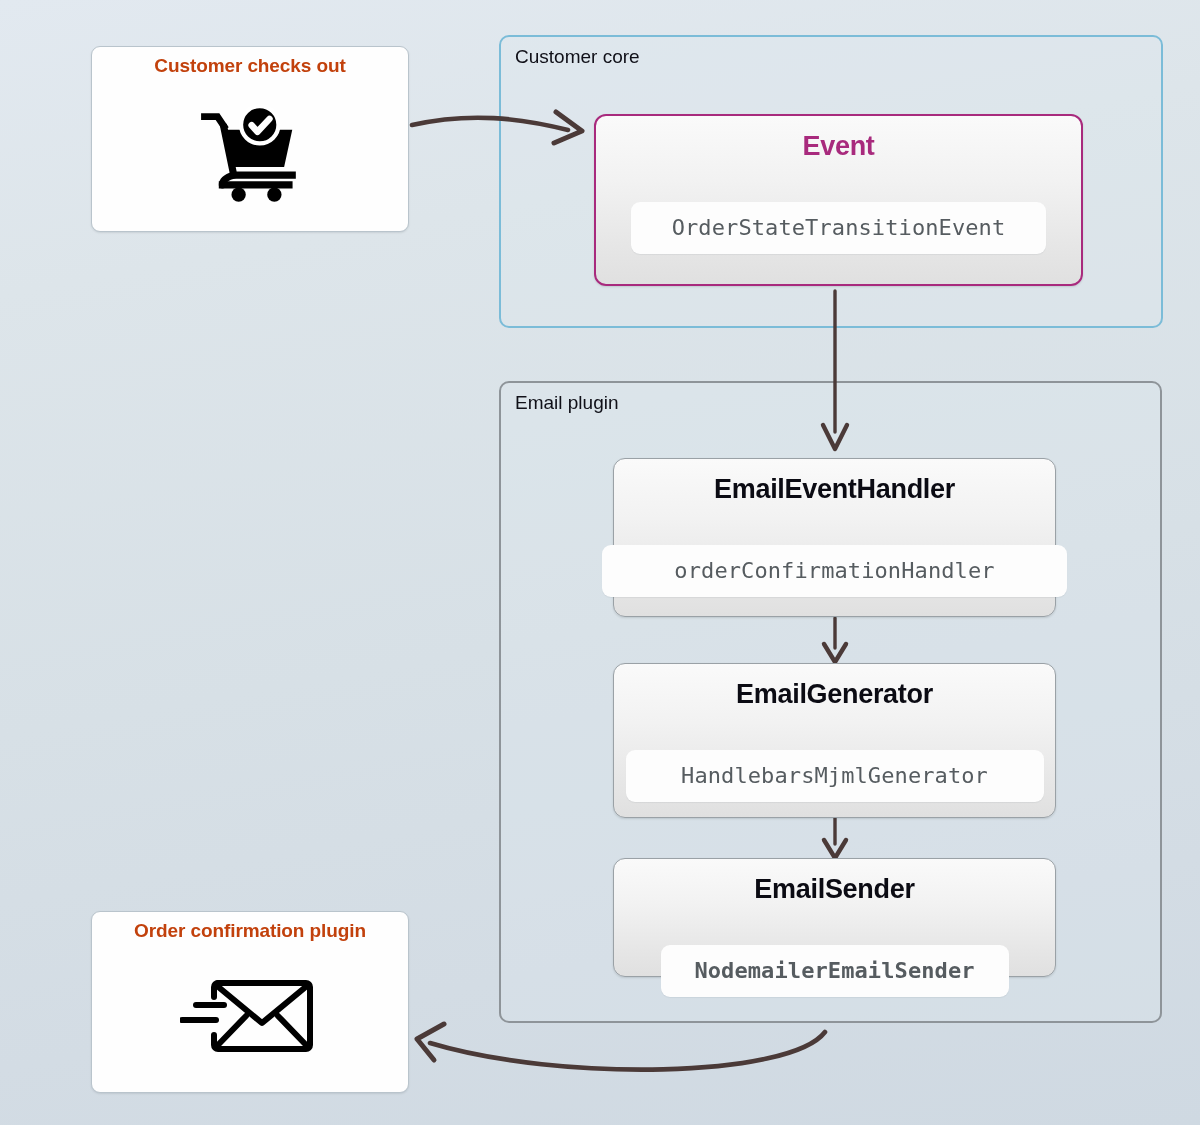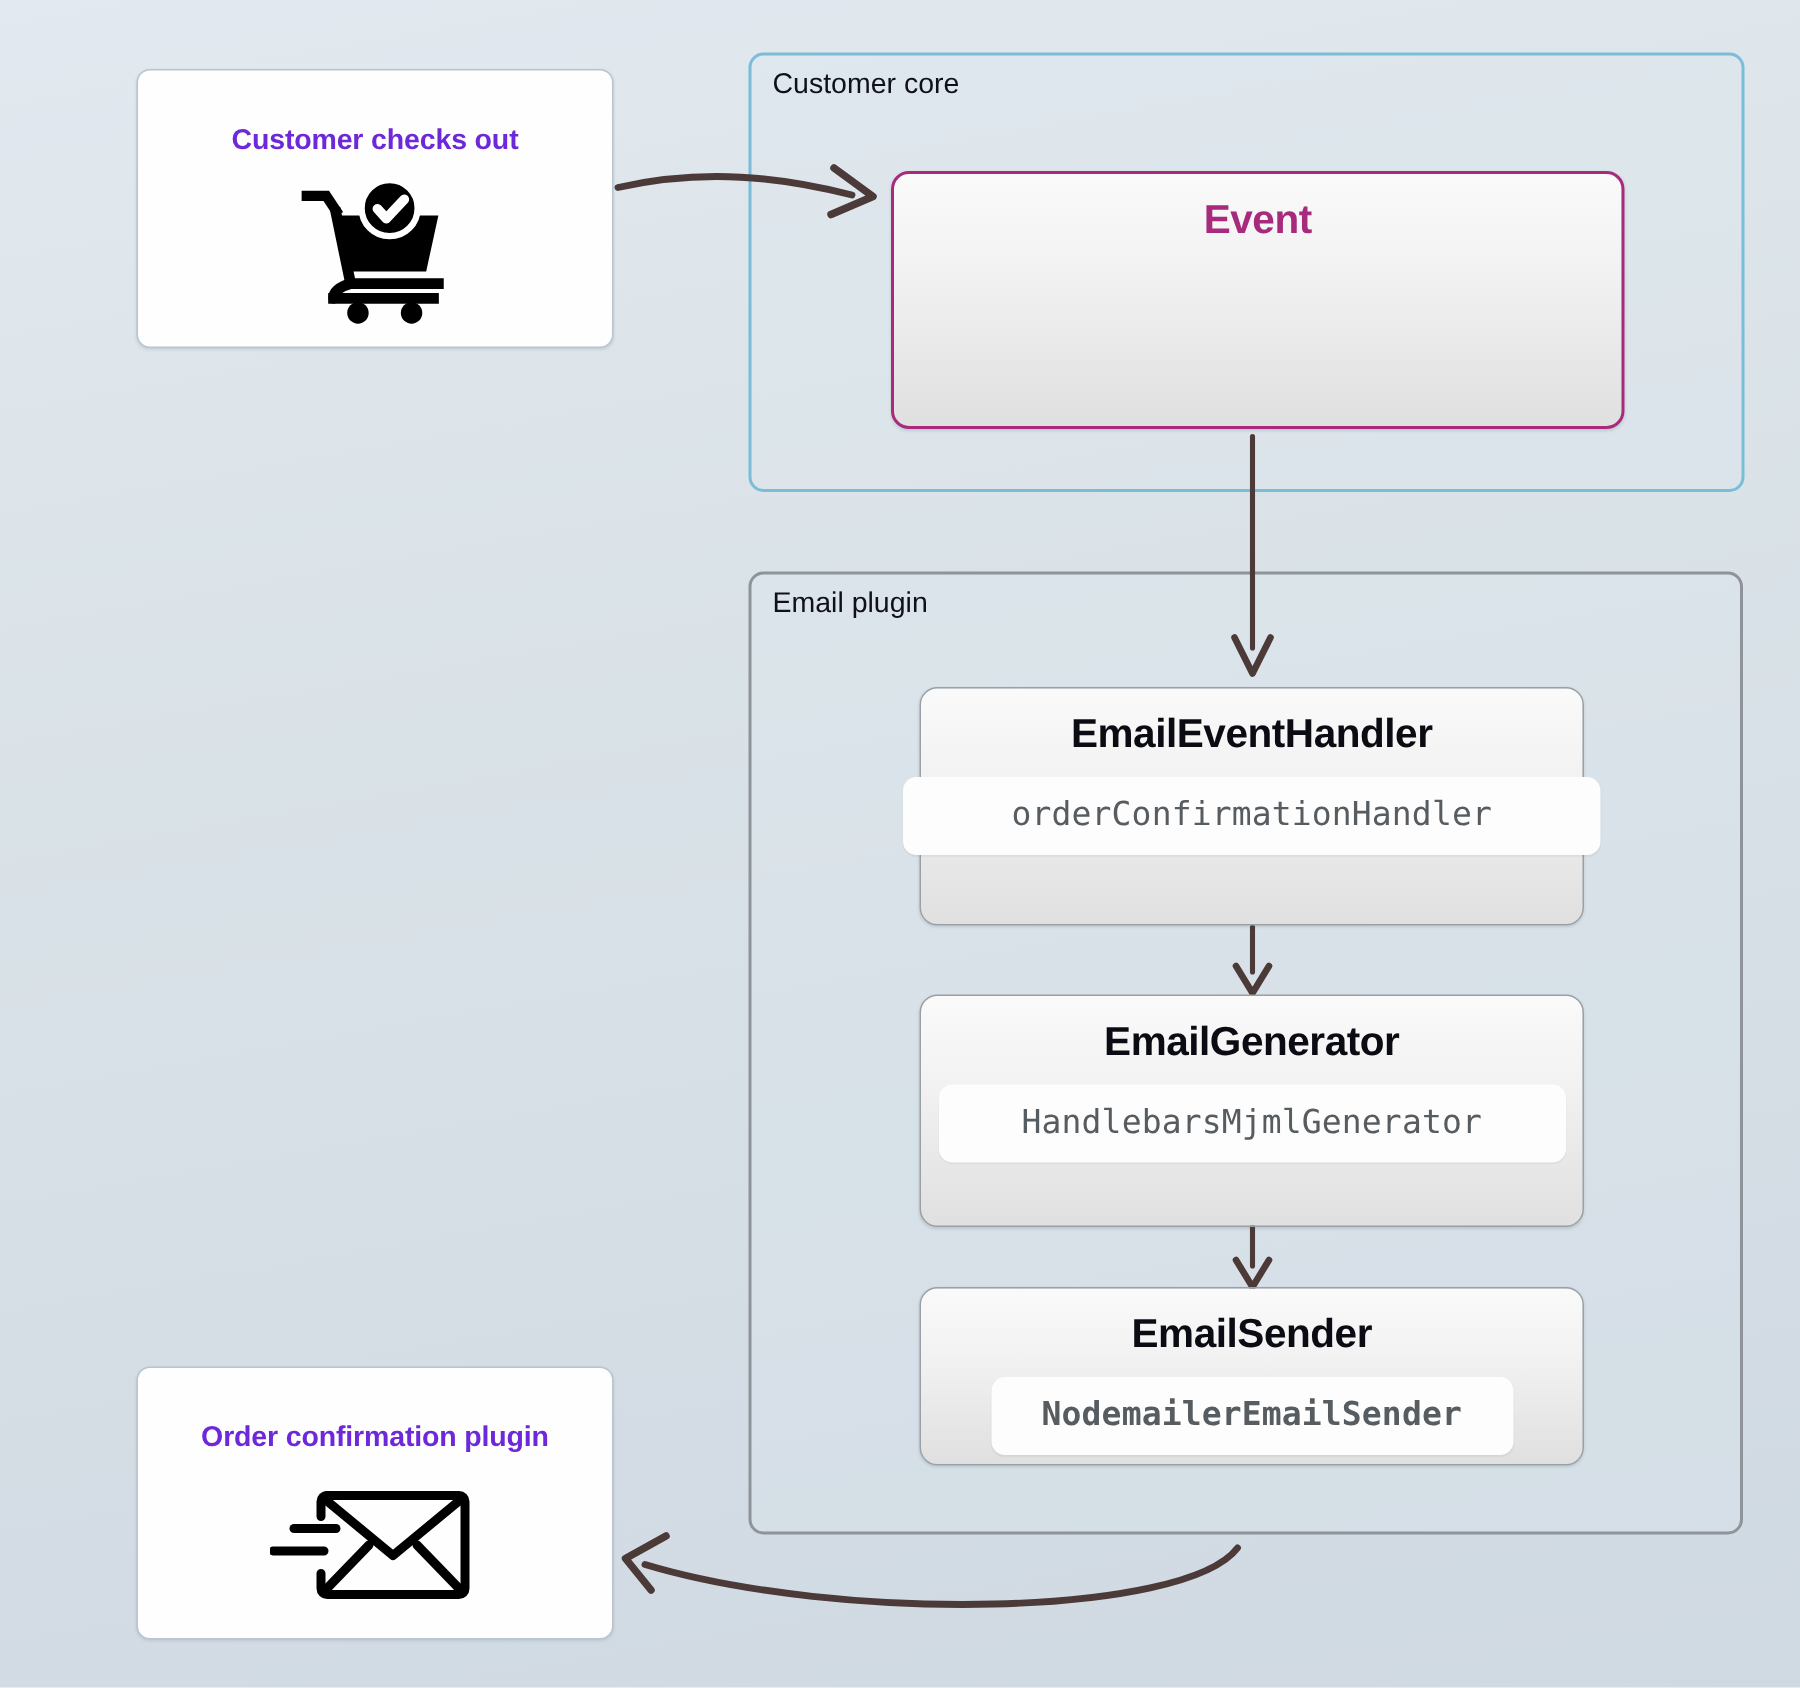--- a/index.html
+++ b/index.html
@@ -44,23 +44,23 @@
     box-shadow: 0 1px 2px rgba(60,70,80,0.13);
     z-index: 10;
     box-sizing: border-box;
     display: flex;
     flex-direction: column;
     align-items: center;
   }
   .ext-card-label {
     font-size: 19px;
     font-weight: bold;
-    color: #6d28d9;
+    color: #c2410c;
     letter-spacing: -0.1px;
-    margin-top: 36px;
+    margin-top: 8px;
     text-align: center;
     white-space: nowrap;
   }
   .ext-card-icon {
     flex: 1;
     display: flex;
     align-items: center;
     justify-content: center;
     width: 100%;
   }
@@ -93,20 +93,21 @@
   .comp {
     position: absolute;
     box-sizing: border-box;
     border-radius: 12px;
     background: linear-gradient(180deg, #fafafa 0%, #f2f2f2 38%, #e6e6e6 78%, #e0e0e0 100%);
     box-shadow: 0 1px 2px rgba(50,60,70,0.16);
     z-index: 8;
     display: flex;
     flex-direction: column;
     align-items: center;
+    gap: 27px;
   }
   .comp.evt {
     border: 2.5px solid #a82a7d;
   }
   .comp.plain {
     border: 1.5px solid #9aa1a6;
   }
   .comp-title {
     font-size: 27px;
     font-weight: bold;
@@ -210,20 +211,21 @@
         <path d="M128 72 L98 41" fill="none" stroke="#000" stroke-width="6" stroke-linecap="round"></path>
 
         <path d="M16 30 L44 30" fill="none" stroke="#000" stroke-width="6" stroke-linecap="round"></path>
         <path d="M2 45 L36 45" fill="none" stroke="#000" stroke-width="6" stroke-linecap="round"></path>
       </svg>
     </div>
   </div>
 
   <div class="comp evt" style="left:594px; top:114px; width:489px; height:172px;">
     <div class="comp-title accent">Event</div>
+    <div class="pill" style="width:415px;">OrderStateTransitionEvent</div>
   </div>
 
   <div class="comp plain" style="left:613px; top:458px; width:443px; height:159px;">
     <div class="comp-title">EmailEventHandler</div>
     <div class="pill" style="width:465px;">orderConfirmationHandler</div>
   </div>
 
   <div class="comp plain" style="left:613px; top:663px; width:443px; height:155px;">
     <div class="comp-title">EmailGenerator</div>
     <div class="pill" style="width:418px;">HandlebarsMjmlGenerator</div>

